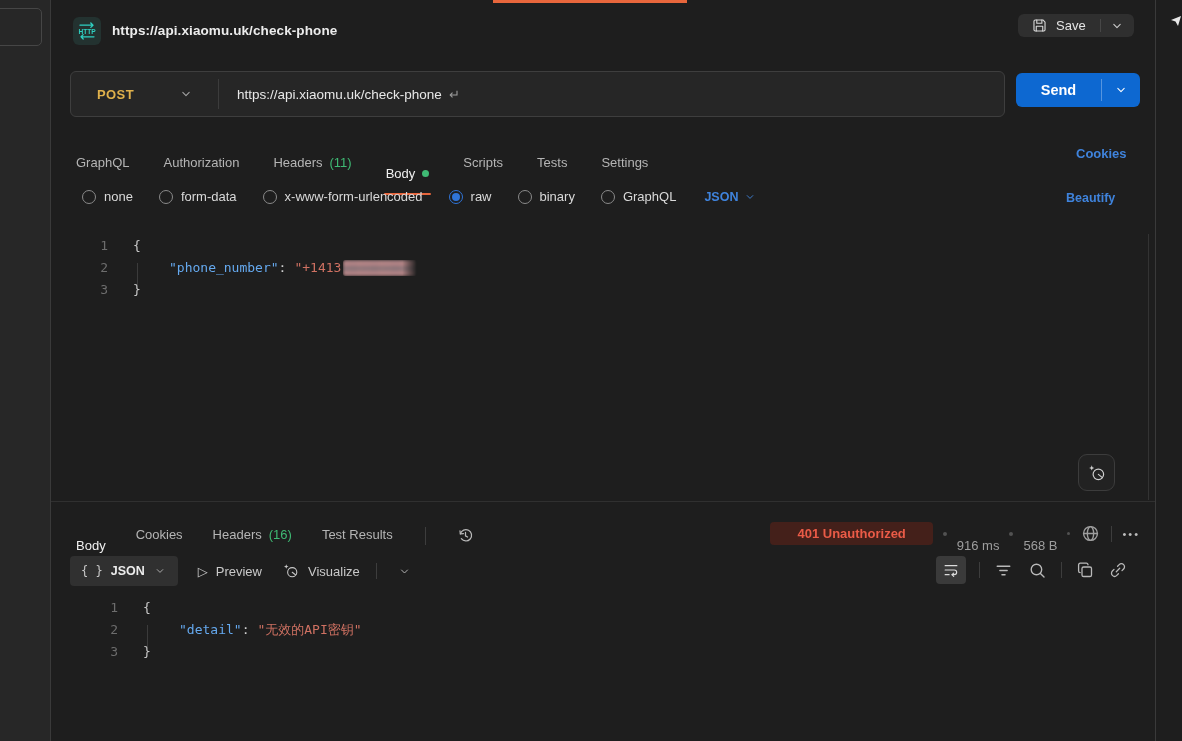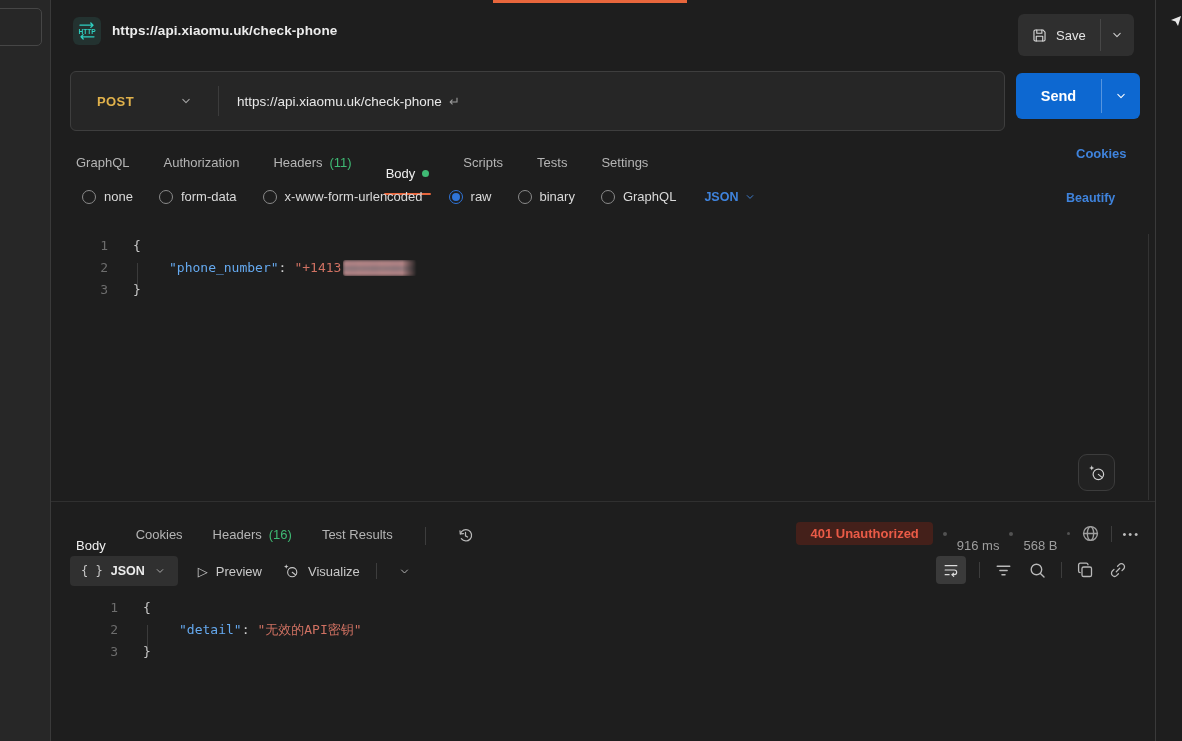--- a/index.html
+++ b/index.html
@@ -19,34 +19,34 @@
   .left-rail { left:0; top:0; width:51px; height:741px; background:#272727; border-right:1px solid #3a3a3a; }
   .rail-stub { position:absolute; left:-12px; top:8px; width:54px; height:38px; border:1px solid #464646; border-radius:5px; }
   .right-divider { left:1155px; top:0; width:1px; height:741px; background:#3a3a3a; }
   .top-active-tab-line { left:493px; top:0; width:194px; height:3px; background:#e8663c; }
   .cursor-glyph { left:1170px; top:15px; color:#e8e8e8; }
 
   
   .http-icon-box { left:73px; top:17px; width:28px; height:28px; background:#233230; border-radius:6px;
     display:flex; align-items:center; justify-content:center; color:#2fd0c2; }
   .req-title { left:112px; top:23px; font-size:13.5px; font-weight:bold; color:#ececec; letter-spacing:.1px; }
-  .save-btn { left:1018px; top:14px; height:42px; background:#2f2f2f; border-radius:6px; display:flex; align-items:stretch; }
+  .save-btn { left:1018px; top:14px; height:23px; background:#2f2f2f; border-radius:6px; display:flex; align-items:stretch; }
   .save-main { display:flex; align-items:center; gap:8px; padding:0 14px 0 13px; color:#e4e4e4; font-size:13px; cursor:pointer; }
   .save-divider { width:1px; background:#474747; margin:5px 0; }
   .save-caret { width:33px; display:flex; align-items:center; justify-content:center; color:#cfcfcf; cursor:pointer; }
 
   
-  .url-bar { left:70px; top:71px; width:935px; height:60px; background:#262626; border:1px solid #3e3e3e; border-radius:6px;
+  .url-bar { left:70px; top:71px; width:935px; height:46px; background:#262626; border:1px solid #3e3e3e; border-radius:6px;
     display:flex; align-items:center; }
   .method { padding-left:26px; font-size:13px; font-weight:bold; color:#e0b14b; letter-spacing:.4px; }
   .method-caret { margin-left:44px; color:#a5a5a5; }
   .url-sep { width:1px; height:30px; background:#3c3c3c; margin-left:24px; }
   .url-text { margin-left:18px; font-size:13.5px; color:#e8e8e8; }
   .enter-glyph { margin-left:7px; color:#9a9a9a; font-size:13px; }
-  .send-btn { left:1016px; top:73px; width:124px; height:46px; background:#0d68d1; border-radius:6px; display:flex; align-items:stretch; }
+  .send-btn { left:1016px; top:73px; width:124px; height:34px; background:#0d68d1; border-radius:6px; display:flex; align-items:stretch; }
   .send-main { flex:1; display:flex; align-items:center; justify-content:center; color:#fff; font-size:14.5px; font-weight:bold; cursor:pointer; }
   .send-divider { width:1px; background:rgba(255,255,255,.3); margin:6px 0; }
   .send-caret { width:38px; display:flex; align-items:center; justify-content:center; color:#fff; cursor:pointer; }
 
   
   .req-tabs { left:76px; top:144px; display:flex; gap:34px; align-items:center; font-size:13px; color:#b5b5b5; }
   .tab { position:relative; cursor:pointer; display:flex; align-items:center; gap:7px; padding-bottom:2px; }
   .tab .count { color:#3fba74; }
   .tab.active { color:#f0f0f0;margin-top:22px; }
   .tab.active .underline { position:absolute; left:-2px; right:-2px; bottom:-12px; height:2px; background:#e8663c; border-radius:1px; }
@@ -90,21 +90,21 @@
   .postbot-btn { left:1078px; top:454px; width:37px; height:37px; border:1px solid #3c3c3c; border-radius:9px;
     display:flex; align-items:center; justify-content:center; color:#cfcfcf; cursor:pointer; background:#222; }
 
   .section-divider { left:51px; top:501px; width:1104px; height:1px; background:#303030; }
 
   
   .resp-tabs { left:76px; top:516px; display:flex; gap:30px; align-items:center; font-size:13px; color:#b5b5b5; }
   .resp-tabs .pipe { width:1px; height:18px; background:#3d3d3d; margin-left:2px; }
   .history-icon { color:#b9b9b9; cursor:pointer; }
   .status-cluster { top:514px; left:756px; width:384px; display:flex; align-items:center; justify-content:flex-end; gap:10px; }
-  .status-badge { background:#44201a; color:#ea5b47; font-weight:bold; font-size:13px; padding:4px 14px; border-radius:4px; cursor:pointer; }
+  .status-badge { background:#44201a; color:#ea5b47; font-weight:bold; font-size:13px; padding:4px 27px; border-radius:4px; cursor:pointer; }
   .meta-text { color:#9e9e9e; font-size:13px; cursor:pointer;margin-top:24px; }
   .sep-dot { width:4px; height:4px; border-radius:50%; background:#525252; }
   .sep-dot.small { width:3px; height:3px; }
   .globe-icon { color:#9e9e9e; cursor:pointer; }
   .pipe-v { width:1px; height:16px; background:#3d3d3d; }
   .more-dots { color:#bdbdbd; font-size:11px; letter-spacing:2px; cursor:pointer; }
 
   
   .resp-toolbar { left:70px; top:556px; display:flex; align-items:center; gap:20px; }
   .json-btn { height:30px; background:#303030; border-radius:4px; display:flex; align-items:center; gap:8px; padding:0 11px; cursor:pointer; }

